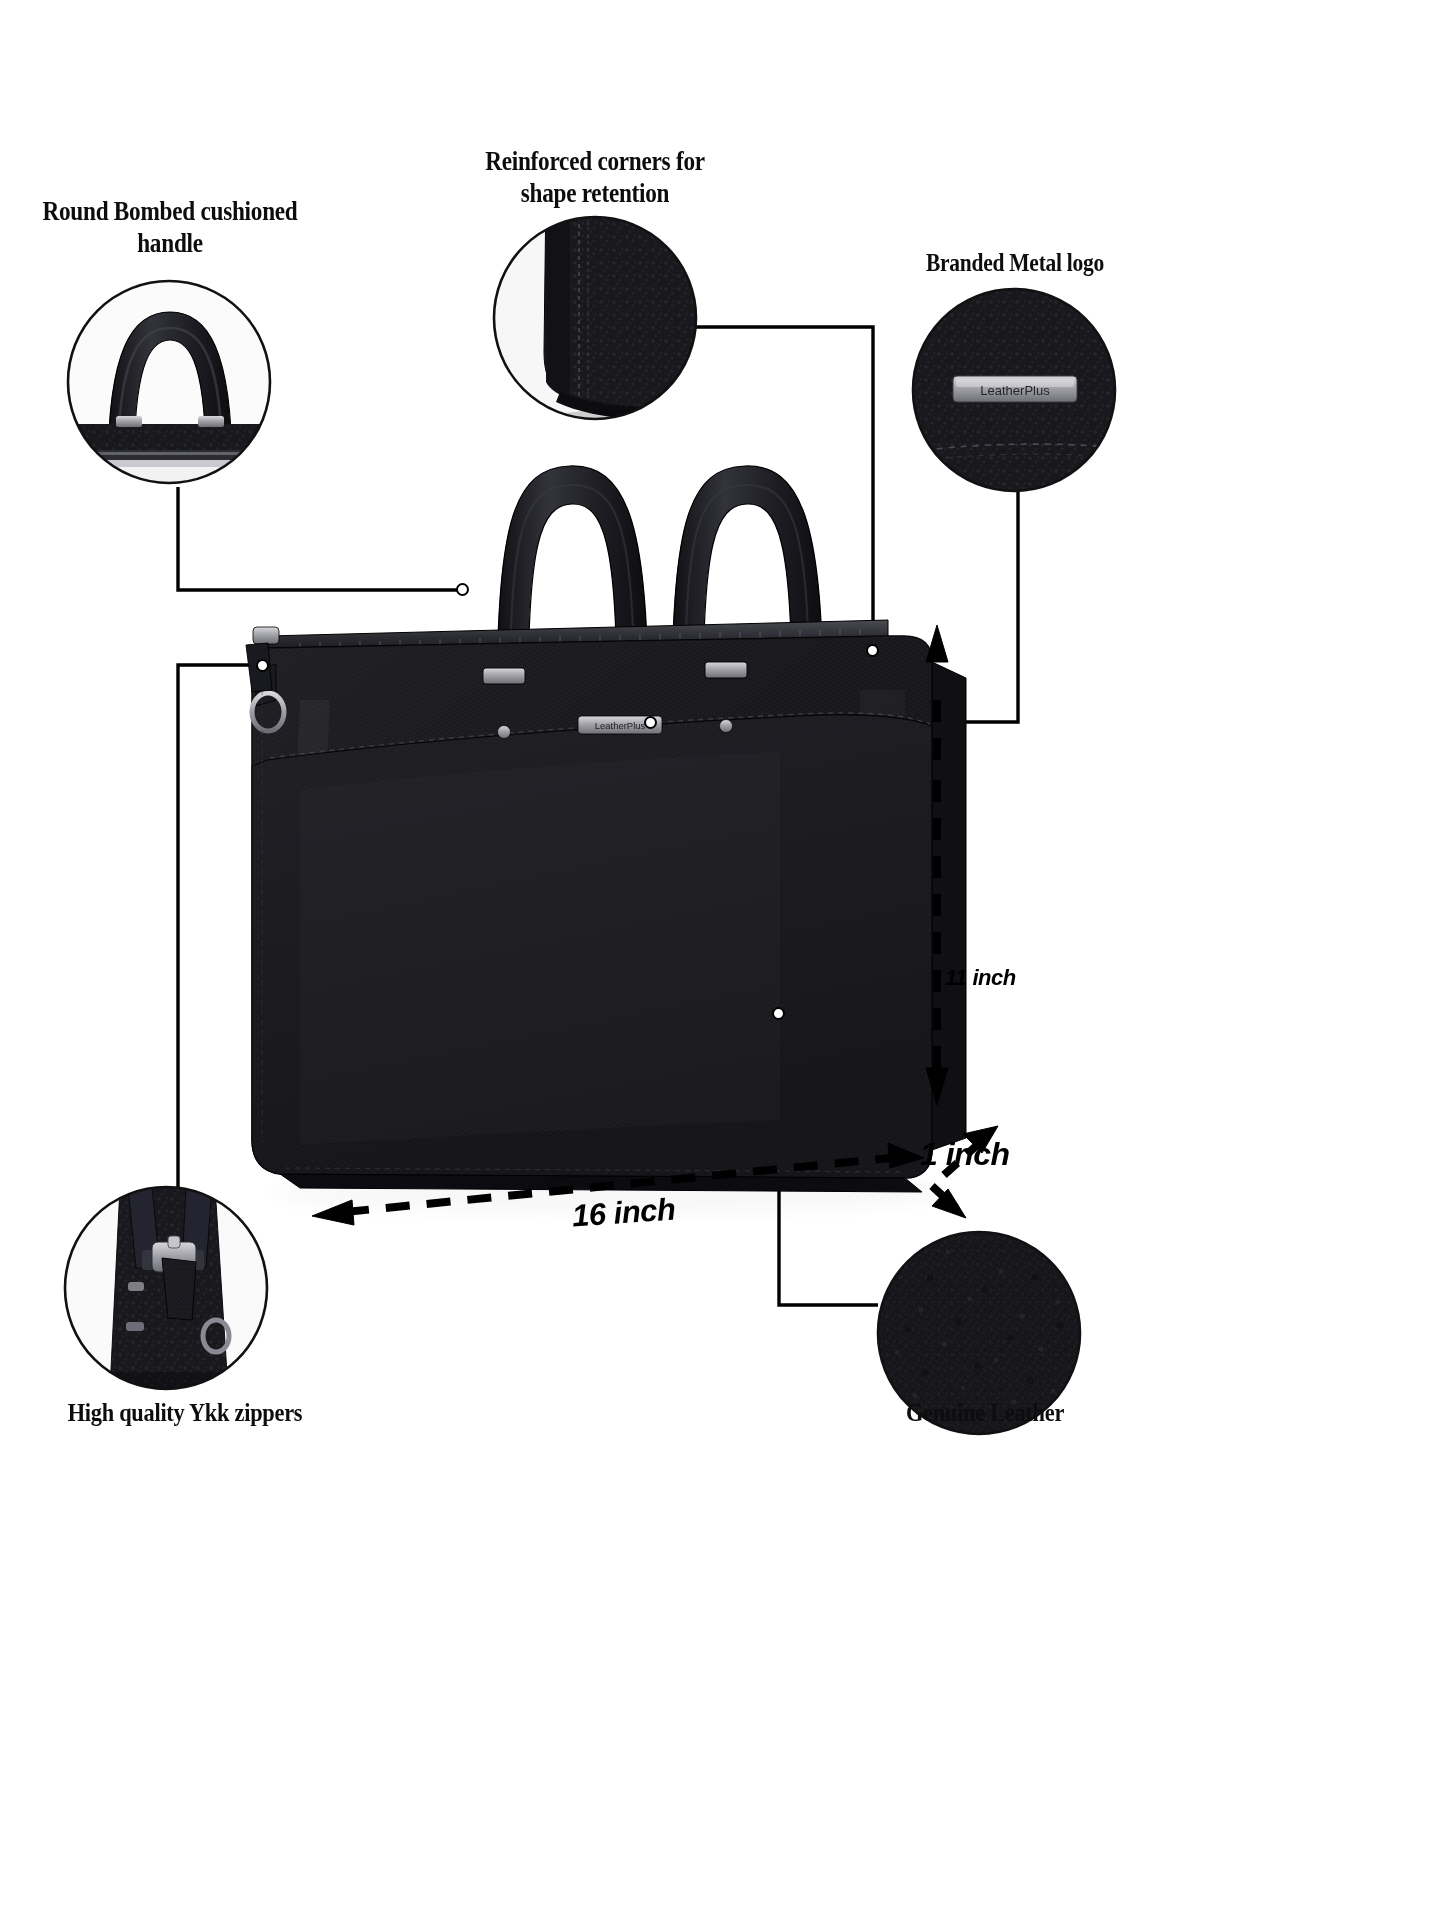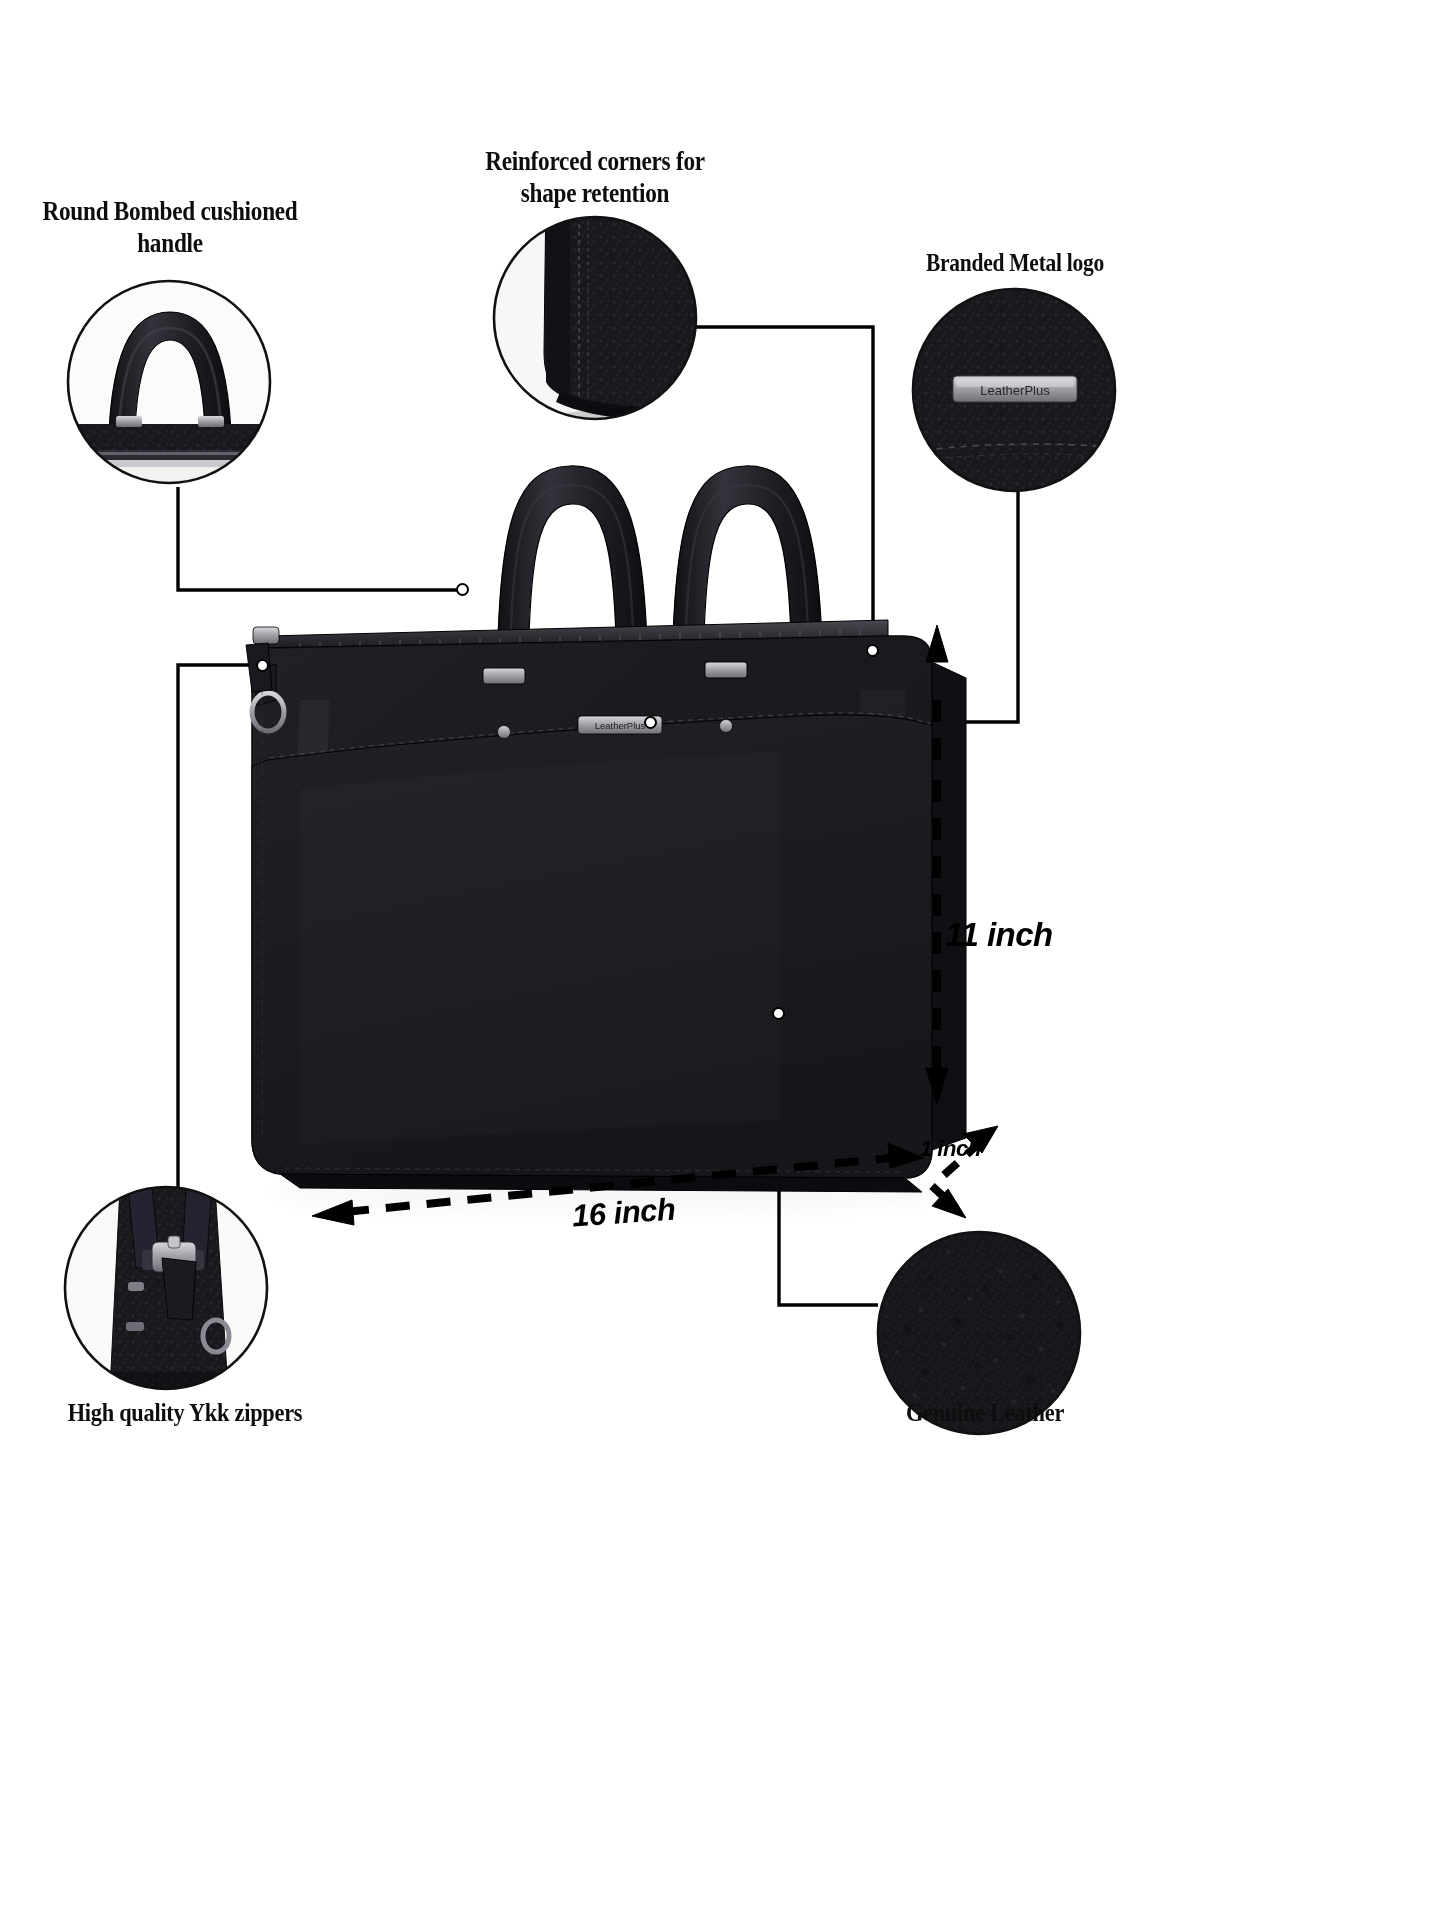--- a/index.html
+++ b/index.html
@@ -378,25 +378,25 @@
 
   <div class="callout-label" style="left:440px;top:146px;width:310px;font-size:27px;">Reinforced corners for
 shape retention</div>
 
   <div class="callout-label" style="left:865px;top:248px;width:300px;font-size:25px;">Branded Metal logo</div>
 
   <div class="callout-label" style="left:10px;top:1398px;width:350px;font-size:26px;">High quality Ykk zippers</div>
 
   <div class="callout-label" style="left:840px;top:1398px;width:290px;font-size:26px;">Genuine Leather</div>
 
-  <div class="dim-label" style="left:945px;top:916px;font-size:33px;">11 inch</div>
+  <div class="dim-label" style="left:945px;top:965px;font-size:22px;">11 inch</div>
 
   <div class="dim-label" style="left:572px;top:1195px;font-size:31px;transform:rotate(-4deg);">16 inch</div>
 
-  <div class="dim-label" style="left:920px;top:1136px;font-size:22px;">1 inch</div>
+  <div class="dim-label" style="left:920px;top:1136px;font-size:32px;">1 inch</div>
 
   <div class="dot" style="left:456px;top:583px;"></div>
   <div class="dot" style="left:866px;top:644px;"></div>
   <div class="dot" style="left:644px;top:716px;"></div>
   <div class="dot" style="left:256px;top:659px;"></div>
   <div class="dot" style="left:772px;top:1007px;"></div>
 
 </div>
 
 </body></html>

